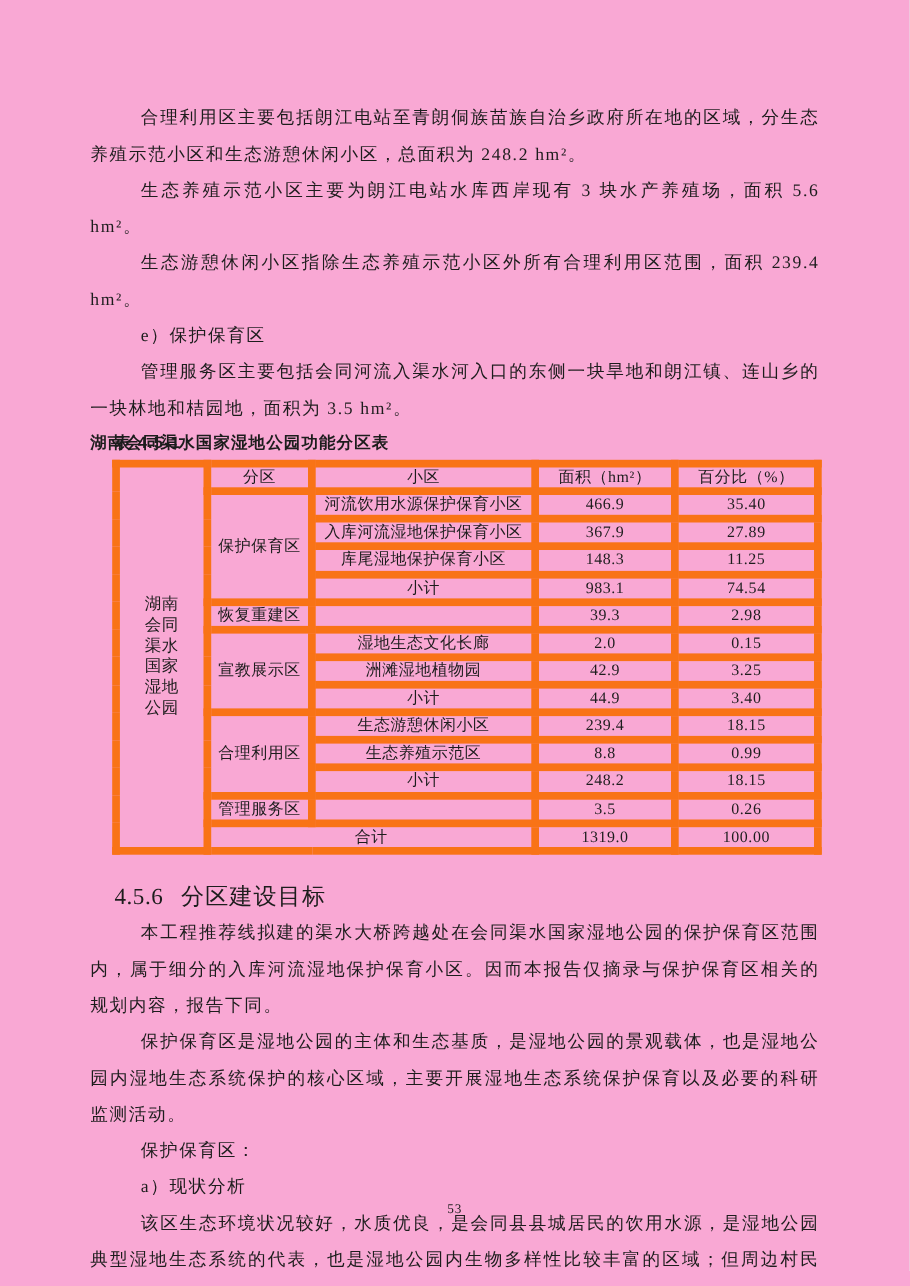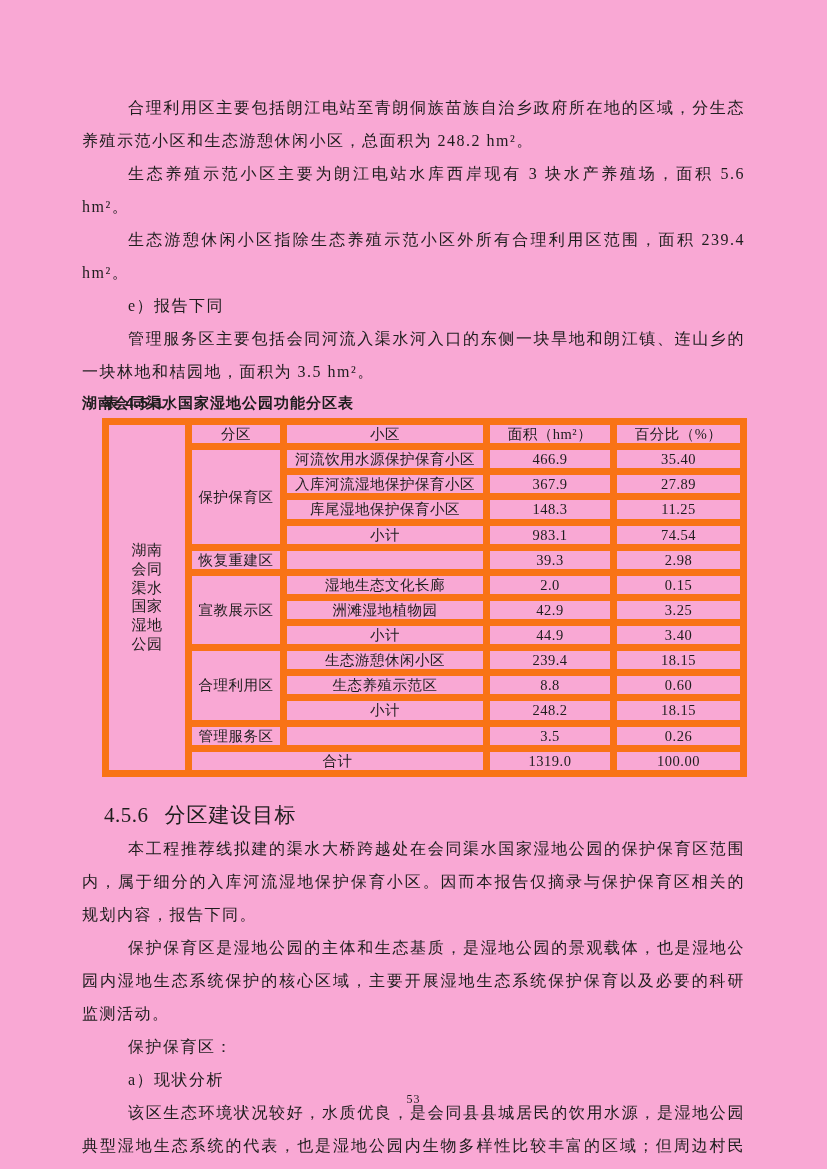--- a/index.html
+++ b/index.html
@@ -78,21 +78,21 @@
   }
 </style>
 </head>
 <body>
 
 <div class="page">
 
   <p class="para">合理利用区主要包括朗江电站至青朗侗族苗族自治乡政府所在地的区域，分生态养殖示范小区和生态游憩休闲小区，总面积为 248.2 hm²。</p>
   <p class="para">生态养殖示范小区主要为朗江电站水库西岸现有 3 块水产养殖场，面积 5.6 hm²。</p>
   <p class="para">生态游憩休闲小区指除生态养殖示范小区外所有合理利用区范围，面积 239.4 hm²。</p>
-  <p class="para">e）报告下同</p>
+  <p class="para">e）保护保育区</p>
   <p class="para">管理服务区主要包括会同河流入渠水河入口的东侧一块旱地和朗江镇、连山乡的一块林地和桔园地，面积为 3.5 hm²。</p>
 
   <div class="table-caption">
     <span class="caption-label">表 4.5-1</span>
     <span class="caption-title">湖南会同渠水国家湿地公园功能分区表</span>
   </div>
 
   <table class="zoning-table">
     <colgroup>
       <col style="width:83px">
@@ -159,21 +159,21 @@
       </tr>
       <tr>
         <td rowspan="3">合理利用区</td>
         <td>生态游憩休闲小区</td>
         <td>239.4</td>
         <td>18.15</td>
       </tr>
       <tr>
         <td>生态养殖示范区</td>
         <td>8.8</td>
-        <td>0.60</td>
+        <td>0.99</td>
       </tr>
       <tr>
         <td>小计</td>
         <td>248.2</td>
         <td>18.15</td>
       </tr>
       <tr>
         <td>管理服务区</td>
         <td></td>
         <td>3.5</td>

